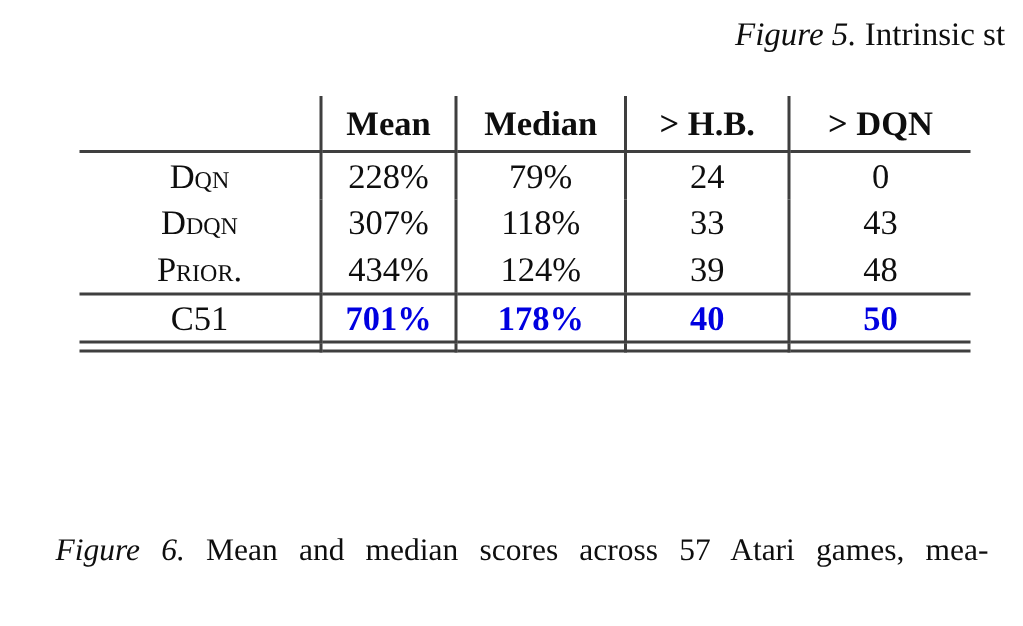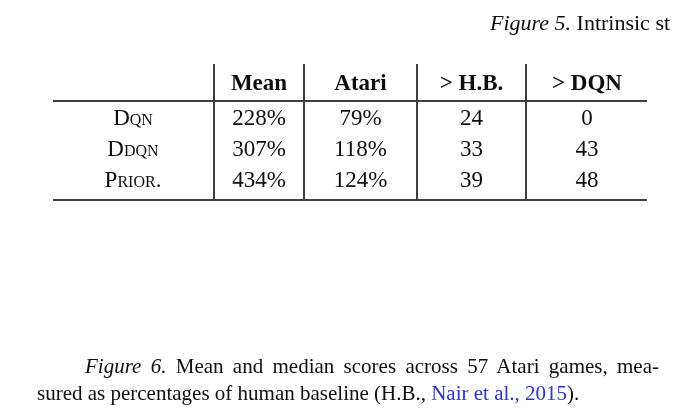--- a/index.html
+++ b/index.html
@@ -106,21 +106,20 @@
     left: 37px;
     top: 353px;
     width: 622px;
     font-size: 21px;
     line-height: 27px;
   }
   .cap6-line1 {
     text-align: justify;
     text-align-last: justify;
     white-space: nowrap;
-    margin-left: 48px;
   }
   .cap6-line2 { text-align: left; white-space: nowrap; }
   a.cite {
     color: #2636c9;
     text-decoration: none;
     cursor: pointer;
   }
 </style>
 </head>
 <body>
@@ -135,21 +134,21 @@
     <col class="c0">
       <col class="c1">
       <col class="c2">
       <col class="c3">
       <col class="c4">
   </colgroup>
   <thead>
     <tr>
       <th class="vline"></th>
       <th class="vline">Mean</th>
-      <th class="vline">Atari</th>
+      <th class="vline">Median</th>
       <th class="vline">&gt; H.B.</th>
       <th>&gt; DQN</th>
     </tr>
   </thead>
   <tbody>
     <tr>
       <td class="lbl sc vline">Dqn</td>
       <td class="num vline">228%</td>
       <td class="num vline">79%</td>
       <td class="num vline">24</td>
@@ -162,29 +161,35 @@
       <td class="num vline">33</td>
       <td class="num">43</td>
     </tr>
     <tr>
       <td class="lbl sc vline">Prior.</td>
       <td class="num vline">434%</td>
       <td class="num vline">124%</td>
       <td class="num vline">39</td>
       <td class="num">48</td>
     </tr>
+    <tr class="c51-row">
+      <td class="lbl vline">C51</td>
+      <td class="num vline">701%</td>
+      <td class="num vline">178%</td>
+      <td class="num vline">40</td>
+      <td class="num">50</td>
+    </tr>
     <tr class="gap-row">
       <td class="vline"></td>
       <td class="vline"></td>
       <td class="vline"></td>
       <td class="vline"></td>
       <td></td>
     </tr>
   </tbody>
 </table>
 
 <div class="cap6">
   <div class="cap6-line1">
     <span class="it">Figure 6.</span>
     <span>Mean and median scores across 57 Atari games, mea-</span>
   </div>
-  <div class="cap6-line2"><span>sured as percentages of human baseline (H.B., </span><a class="cite">Nair et al., 2015</a><span>).</span></div>
 </div>
 
 </body></html>

